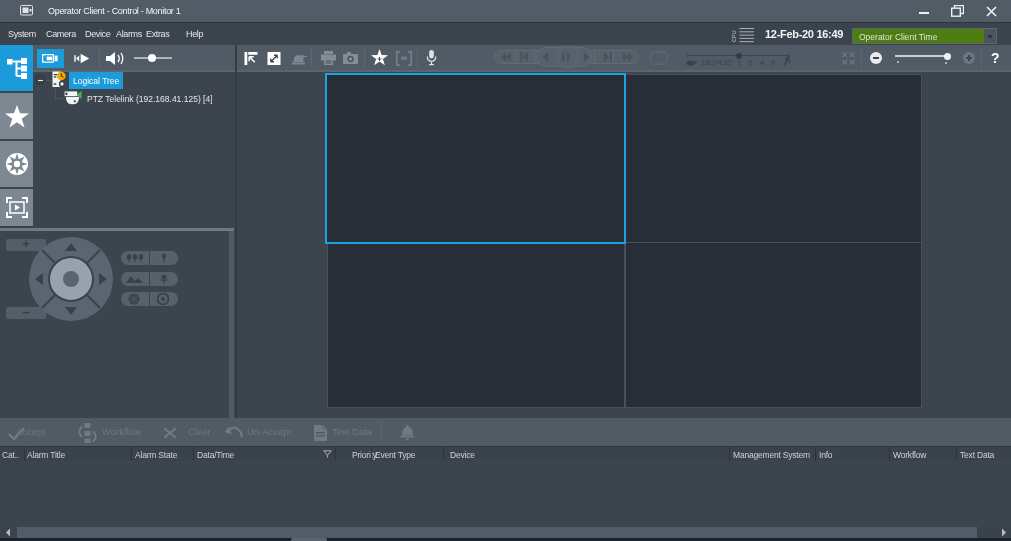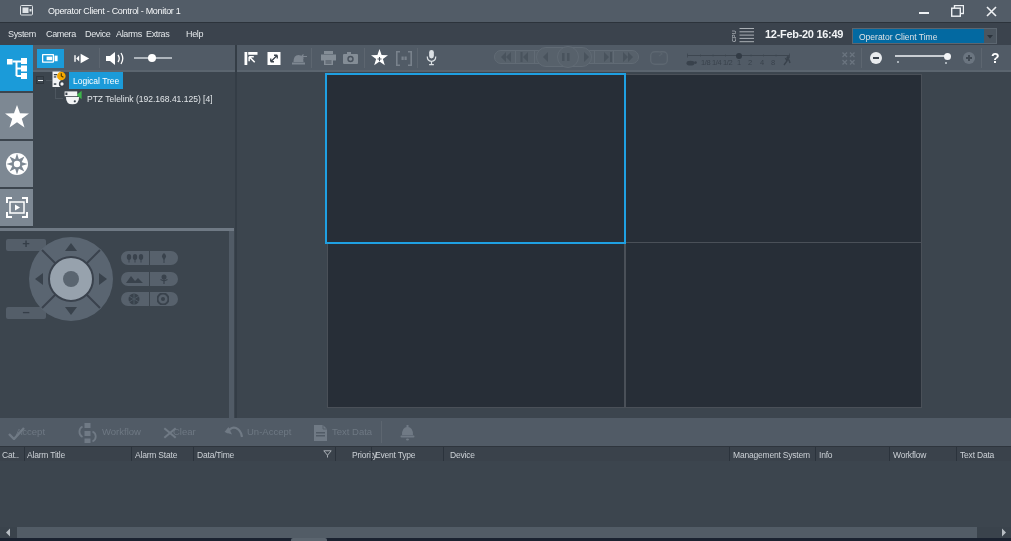--- a/index.html
+++ b/index.html
@@ -10,21 +10,21 @@
 
 
 .titlebar { left:0; top:0; width:1011px; height:22px; background:#525c67; color:#f0f2f5; }
 .titletext { left:48px; top:5.5px; font-size:9px; letter-spacing:-0.3px; color:#f4f6f8; white-space:nowrap; }
 .winbtn { top:0; height:22px; color:#eef1f4; font-size:13px; text-align:center; }
 
 
 .menubar { left:0; top:22px; width:1011px; height:23px; background:#3b434d; border-top:1px solid #2c333b; color:#dde1e5; font-size:12px; }
 .menuitem { top:28.5px; font-size:9px; letter-spacing:-0.35px; color:#e3e7ea; }
 .datetxt { top:28px; font-weight:bold; font-size:11px; color:#f2f4f6; letter-spacing:-0.3px; }
-.dd { left:852px; top:28px; width:145px; height:16px; background:#0369a1; border:1px solid #5c6670; color:#dfe3e7; font-size:8.5px; }
+.dd { left:852px; top:28px; width:145px; height:16px; background:#4d7c0f; border:1px solid #5c6670; color:#dfe3e7; font-size:8.5px; }
 .ddarrow { position:absolute; right:0px; top:0px; width:12px; height:14px; background:#4b555f; }
 
 
 .toolbar { left:33px; top:45px; width:978px; height:27px; background:#515b66; }
 .vsep { top:3px; width:1px; height:20px; background:#5d6670; position:absolute; }
 .spd { top:58px; font-size:7.5px; letter-spacing:-0.4px; color:#39424c; }
 
 
 .tab { left:0; width:33px; background:#7d8893; display:flex; align-items:center; justify-content:center; }
 .tab.sel { background:#1b9bd9; }
@@ -387,21 +387,21 @@
       <rect x="6.5" y="9" width="6" height="5"></rect>
       <rect x="6.5" y="16.5" width="6" height="4.5"></rect>
     </g>
     <path d="M4.5 4.5 A6 6 0 0 0 4.5 15" stroke="#707a85" stroke-width="1.8" fill="none"></path>
     <path d="M14.5 9.5 A5.5 5.5 0 0 1 14.5 19.5" stroke="#707a85" stroke-width="1.8" fill="none"></path>
   </svg>
   <div class="abs albl" style="left:102px">Workflow</div>
   <svg class="abs" style="left:163px;top:426px" width="14" height="14" viewBox="0 0 16 14">
     <path d="M1.5 1.5 L14.5 12.5 M14.5 1.5 L1.5 12.5" stroke="#707a85" stroke-width="2.4"></path>
   </svg>
-  <div class="abs albl" style="left:173px">Clear</div>
+  <div class="abs albl" style="left:188px">Clear</div>
   <svg class="abs" style="left:224px;top:425px" width="19" height="14" viewBox="0 0 19 14">
     <path d="M3 8 Q7 1 12 3 Q17 5 18 12" stroke="#707a85" stroke-width="2.2" fill="none"></path>
     <path d="M0.5 7 L8 9.5 L4.5 2 Z" fill="#707a85"></path>
   </svg>
   <div class="abs albl" style="left:247px">Un-Accept</div>
   <svg class="abs" style="left:314px;top:425px" width="13" height="16" viewBox="0 0 13 16">
     <path d="M0 0 H9 L13 4 V16 H0 Z" fill="#707a85"></path>
     <path d="M9 0 L9 4 L13 4" fill="none" stroke="#515b66" stroke-width="0.8"></path>
     <rect x="2" y="7" width="9" height="1.5" fill="#515b66"></rect>
     <rect x="2" y="10" width="9" height="1.5" fill="#515b66"></rect>

